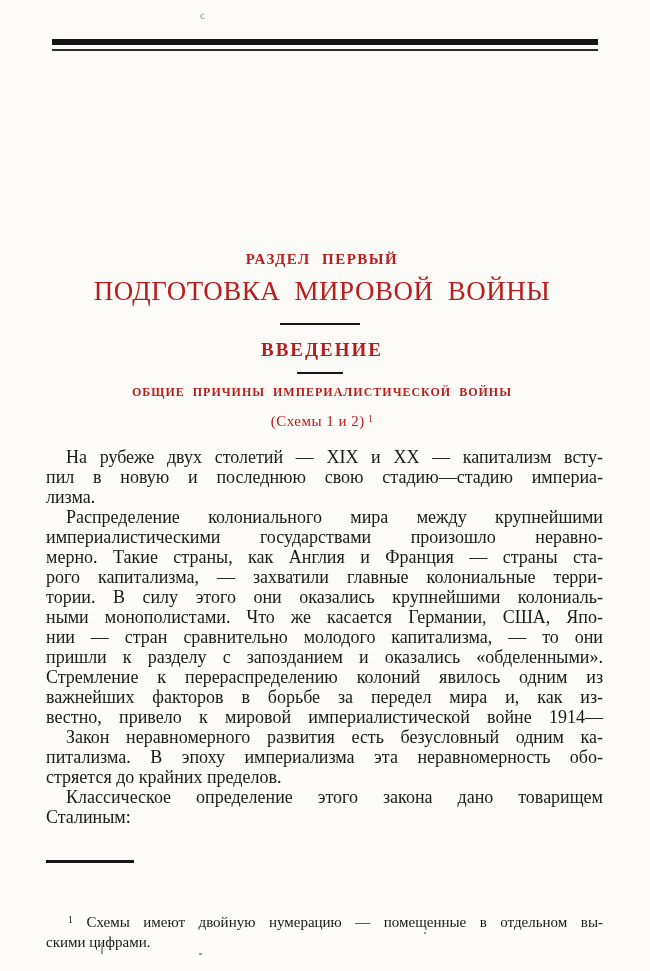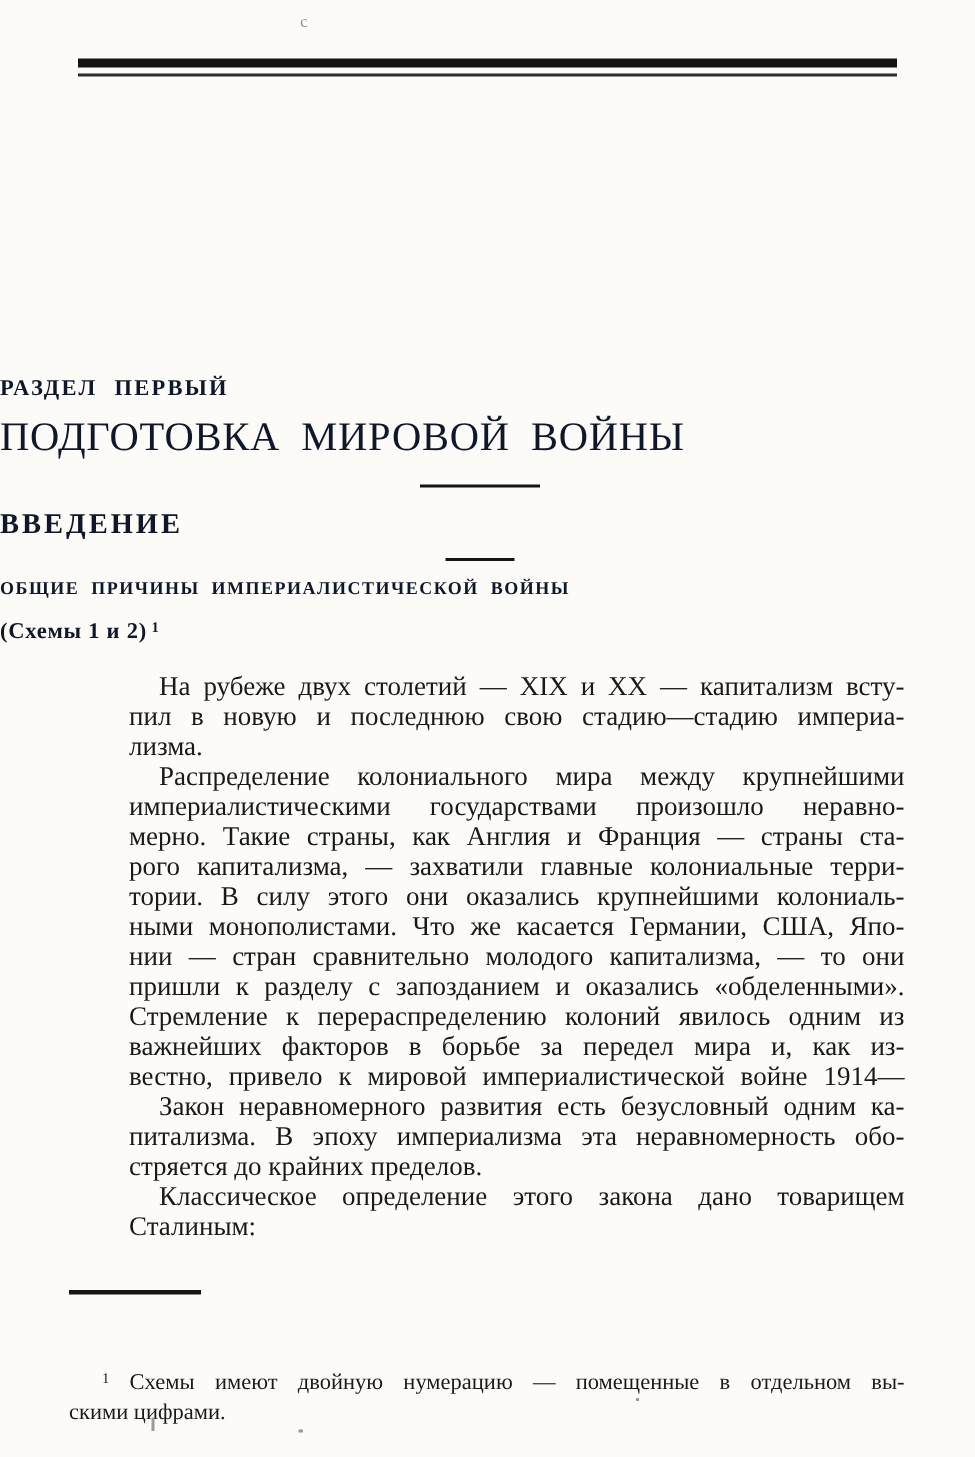--- a/index.html
+++ b/index.html
@@ -21,47 +21,47 @@
     font-size: 11px; color: #8d8d8d; transform: rotate(-8deg);
   }
   .speck { position: absolute; background: #9a9a9a; }
   .speck.s1 { left: 101px; top: 945px; width: 2px; height: 9px; }
   .speck.s2 { left: 199px; top: 953px; width: 3px; height: 2px; }
   .speck.s3 { left: 424px; top: 932px; width: 2px; height: 2px; }
   
   .rule-thick { position: absolute; left: 52px; top: 39px; width: 546px; height: 6px; background: #141414; }
   .rule-thin  { position: absolute; left: 52px; top: 49px; width: 546px; height: 2px; background: #2c2c2c; }
   
-  .h { position: absolute; left: 0; width: 644px; text-align: left; margin: 0; color: #0f172a; }
+  .h { position: absolute; left: 0; width: 644px; text-align: center; margin: 0; color: #b91c1c; }
   .section-label {
     top: 251px; font-size: 15px; font-weight: bold; letter-spacing: 1.5px; word-spacing: 6px;
   }
   .section-title {
     top: 276px; font-size: 27px; font-weight: normal; letter-spacing: 0.5px; word-spacing: 7px;
   }
   .sep { position: absolute; left: 0; right: 10px; margin: 0 auto; background: #151515; height: 2px; }
   .sep1 { top: 323px; width: 80px; }
   .sep2 { top: 372px; width: 46px; }
   .chapter-title {
     top: 339px; font-size: 19px; font-weight: bold; letter-spacing: 2px;
   }
   .subsection-title {
     top: 385px; font-size: 12px; font-weight: bold; letter-spacing: 1px; word-spacing: 4px;
   }
   .schemes-note {
-    top: 413px; font-size: 15px; font-weight: bold; letter-spacing: 0.5px;
+    top: 413px; font-size: 15px; font-weight: normal; letter-spacing: 0.5px;
   }
   sup { font-size: 0.65em; position: relative; top: -0.45em; vertical-align: baseline; line-height: 0; }
   .schemes-note sup { margin-left: 3px; }
   
   .body-text {
     position: absolute; left: 46px; top: 447px; width: 557px;
     font-size: 18px; line-height: 20px; color: #191919;
   }
-  .bline { text-align: justify; text-align-last: justify; height: 20px; white-space: normal; margin-left: 40px; }
+  .bline { text-align: justify; text-align-last: justify; height: 20px; white-space: normal; }
   .bline.plast { text-align-last: left; }
   .bline.indent { text-indent: 20px; }
   
   .footnote-rule { position: absolute; left: 46px; top: 860px; width: 88px; height: 3px; background: #161616; }
   .footnote {
     position: absolute; left: 46px; top: 871px; width: 557px;
     font-size: 15px; line-height: 19.5px; color: #191919;
   }
   .fline { text-align: justify; text-align-last: justify; }
   .fline.findent { text-indent: 22px; margin-top: 42px; }

